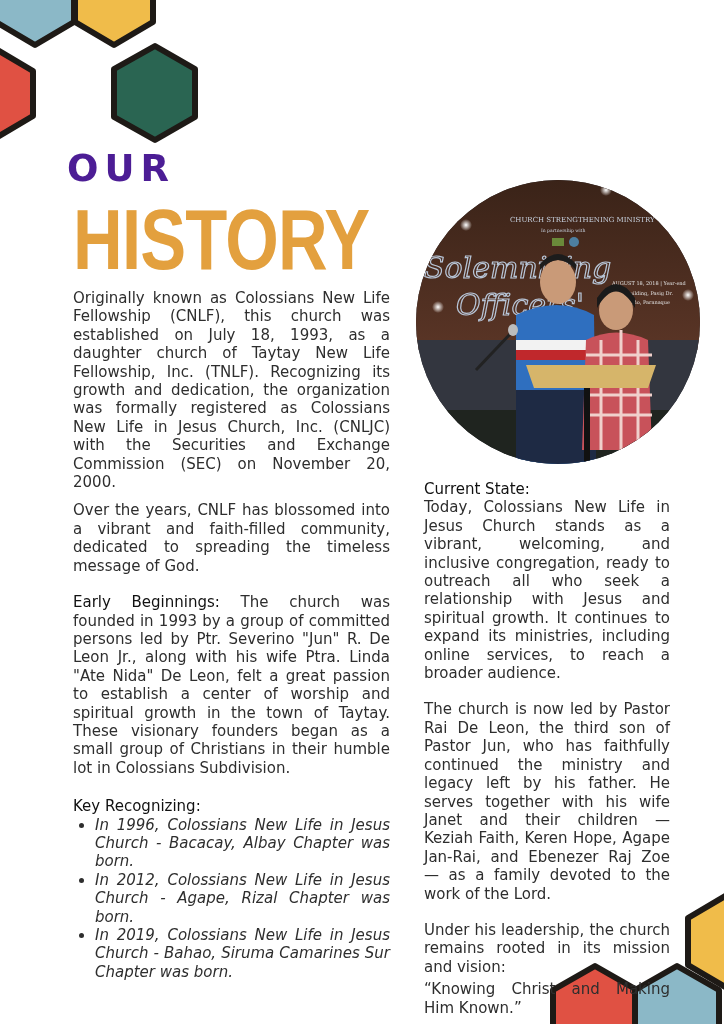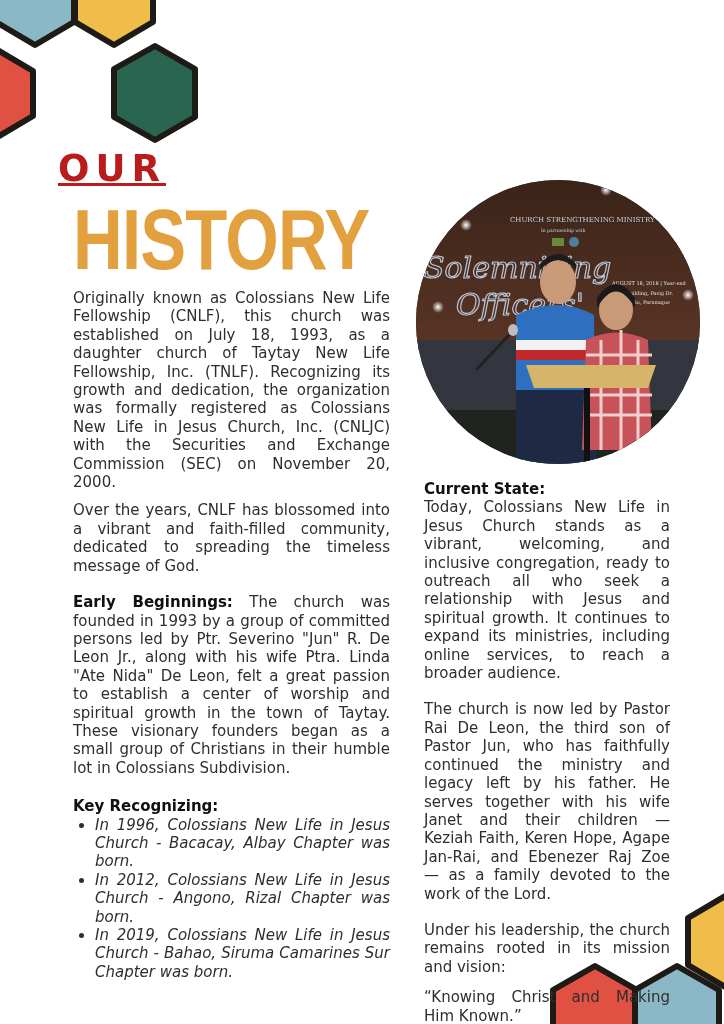--- a/index.html
+++ b/index.html
@@ -4,43 +4,42 @@
 <style>
   html, body { margin: 0; padding: 0; }
   body {
     width: 724px; height: 1024px; position: relative; overflow: hidden;
     background: #ffffff;
     font-family: "DejaVu Sans", sans-serif;
     color: #2b2b2b;
   }
   .deco { position: absolute; left: 0; top: 0; width: 724px; height: 1024px; pointer-events: none; }
   .title-our {
-    position: absolute; left: 58px; top: 150px;
+    position: absolute; left: 67px; top: 150px;
     font-family: "DejaVu Sans", sans-serif; font-weight: bold;
-    font-size: 37px; letter-spacing: 6px; color: #b91c1c;
+    font-size: 37px; letter-spacing: 6px; color: #4c1d95;
     line-height: 1;
-    text-decoration: underline;
   }
   .title-history {
     position: absolute; left: 73px; top: 196px;
     font-family: "Liberation Sans", sans-serif; font-weight: bold;
     font-size: 86px; color: #e3a03e; line-height: 1;
     transform: scaleX(0.80); transform-origin: left top;
     letter-spacing: -1px;
   }
   .col {
     position: absolute;
     font-size: 15px; line-height: 18.4px; text-align: justify;
     color: #2e2e2e;
   }
   .col-left { left: 73px; top: 289px; width: 317px; }
   .col-right { left: 424px; top: 480px; width: 246px; }
   .col p { margin: 0 0 10px 0; }
   .col p.gap { margin-top: 18px; }
-  .bold { font-weight: bold; color: #111; }
+  .bold { font-weight: normal; color: #111; }
   ul.milestones { margin: 0; padding-left: 22px; font-style: italic; }
   ul.milestones li { margin: 0; padding-left: 0; }
   .photo {
     position: absolute; left: 416px; top: 180px; width: 284px; height: 284px;
     border-radius: 50%; overflow: hidden;
   }
   .photo svg { display: block; }
 </style>
 </head>
 <body>
@@ -63,21 +62,21 @@
 <div class="title-history">HISTORY</div>
 
 <div class="col col-left">
   <p>Originally known as Colossians New Life Fellowship (CNLF), this church was established on July 18, 1993, as a daughter church of Taytay New Life Fellowship, Inc. (TNLF). Recognizing its growth and dedication, the organization was formally registered as Colossians New Life in Jesus Church, Inc. (CNLJC) with the Securities and Exchange Commission (SEC) on November 20, 2000.</p>
   <p>Over the years, CNLF has blossomed into a vibrant and faith-filled community, dedicated to spreading the timeless message of God.</p>
   <p class="gap"><span class="bold">Early Beginnings:</span><span> The church was founded in 1993 by a group of committed persons led by Ptr. Severino "Jun" R. De Leon Jr., along with his wife Ptra. Linda "Ate Nida" De Leon, felt a great passion to establish a center of worship and spiritual growth in the town of Taytay. These visionary founders began as a small group of Christians in their humble lot in Colossians Subdivision.</span></p>
   <div style="margin-top:20px">
     <div class="bold">Key Recognizing:</div>
     <ul class="milestones">
       <li>In 1996, Colossians New Life in Jesus Church - Bacacay, Albay Chapter was born.</li>
-      <li>In 2012, Colossians New Life in Jesus Church - Angono, Rizal Chapter was born.</li>
+      <li>In 2012, Colossians New Life in Jesus Church - Agape, Rizal Chapter was born.</li>
       <li>In 2019, Colossians New Life in Jesus Church - Bahao, Siruma Camarines Sur Chapter was born.</li>
     </ul>
   </div>
 </div>
 
 <div class="photo" title="Pastor couple standing at a lectern in front of a Solemnizing Officers seminar banner">
   <svg width="284" height="284" viewBox="0 0 284 284" xmlns="http://www.w3.org/2000/svg">
     <defs>
       <linearGradient id="banner" x1="0" y1="0" x2="0" y2="1">
         <stop offset="0" stop-color="#3a2318"></stop>
@@ -124,15 +123,15 @@
     <circle cx="22" cy="127" r="6" fill="url(#sparkle)"></circle>
     <circle cx="50" cy="45" r="6" fill="url(#sparkle)"></circle>
     <circle cx="272" cy="115" r="6" fill="url(#sparkle)"></circle>
   </svg>
 </div>
 
 <div class="col col-right">
   <div class="bold">Current State:</div>
   <p>Today, Colossians New Life in Jesus Church stands as a vibrant, welcoming, and inclusive congregation, ready to outreach all who seek a relationship with Jesus and spiritual growth. It continues to expand its ministries, including online services, to reach a broader audience.</p>
   <p class="gap">The church is now led by Pastor Rai De Leon, the third son of Pastor Jun, who has faithfully continued the ministry and legacy left by his father. He serves together with his wife Janet and their children — Keziah Faith, Keren Hope, Agape Jan-Rai, and Ebenezer Raj Zoe — as a family devoted to the work of the Lord.</p>
-  <p class="gap" style="margin-bottom:12px">Under his leadership, the church remains rooted in its mission and vision:</p>
+  <p class="gap" style="margin-bottom:4px">Under his leadership, the church remains rooted in its mission and vision:</p>
   <p style="text-align:justify">“Knowing Christ and Making Him Known.”</p>
 </div>
 
 </body></html>

